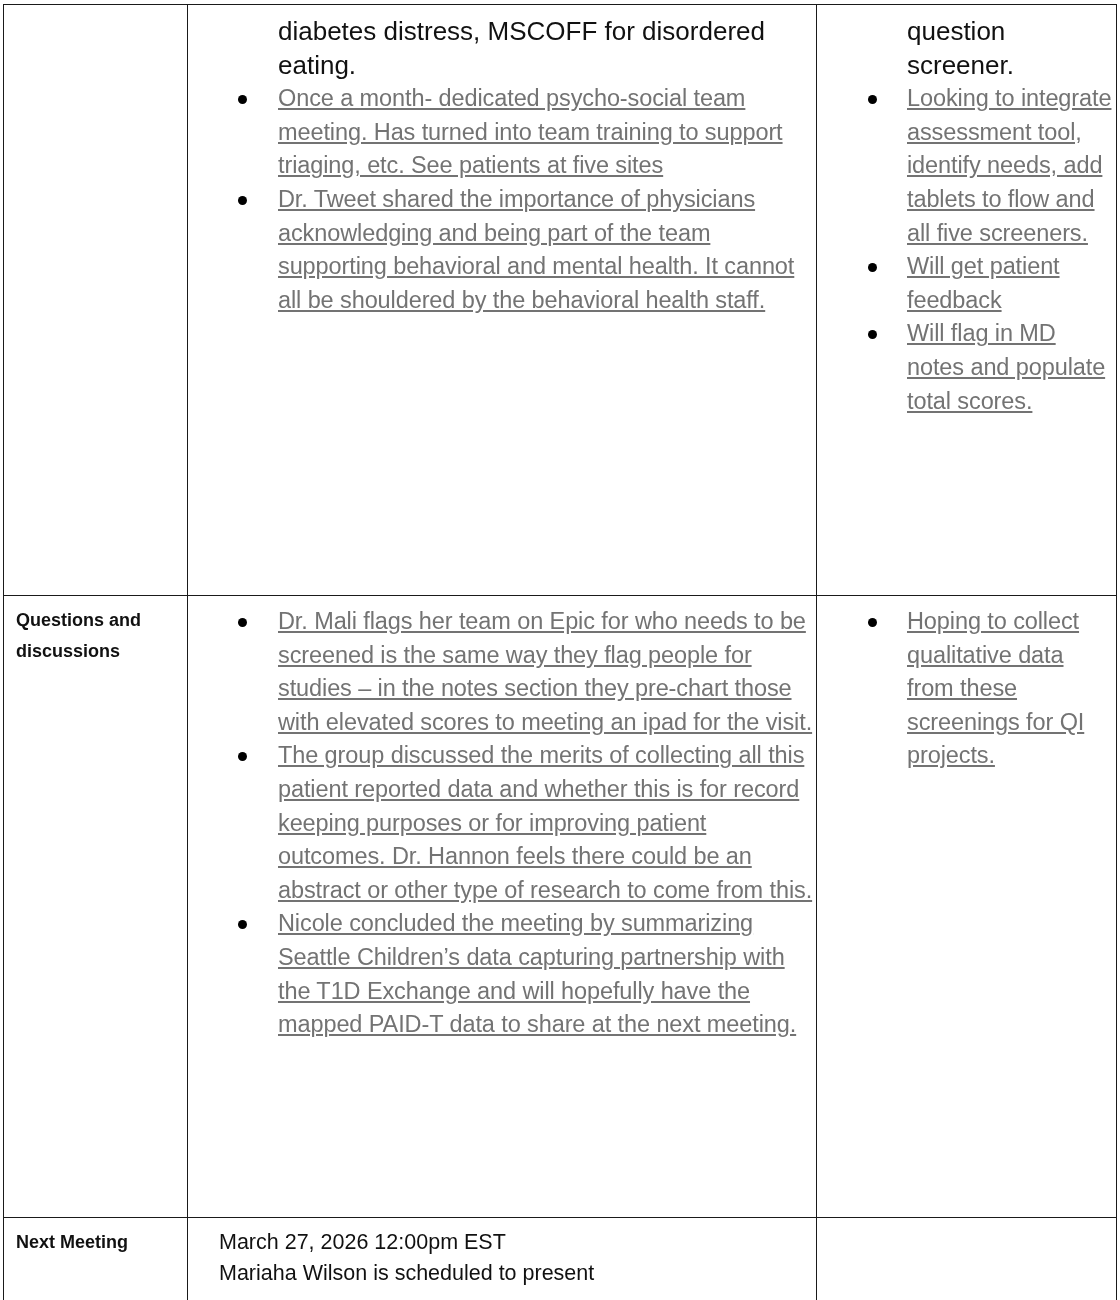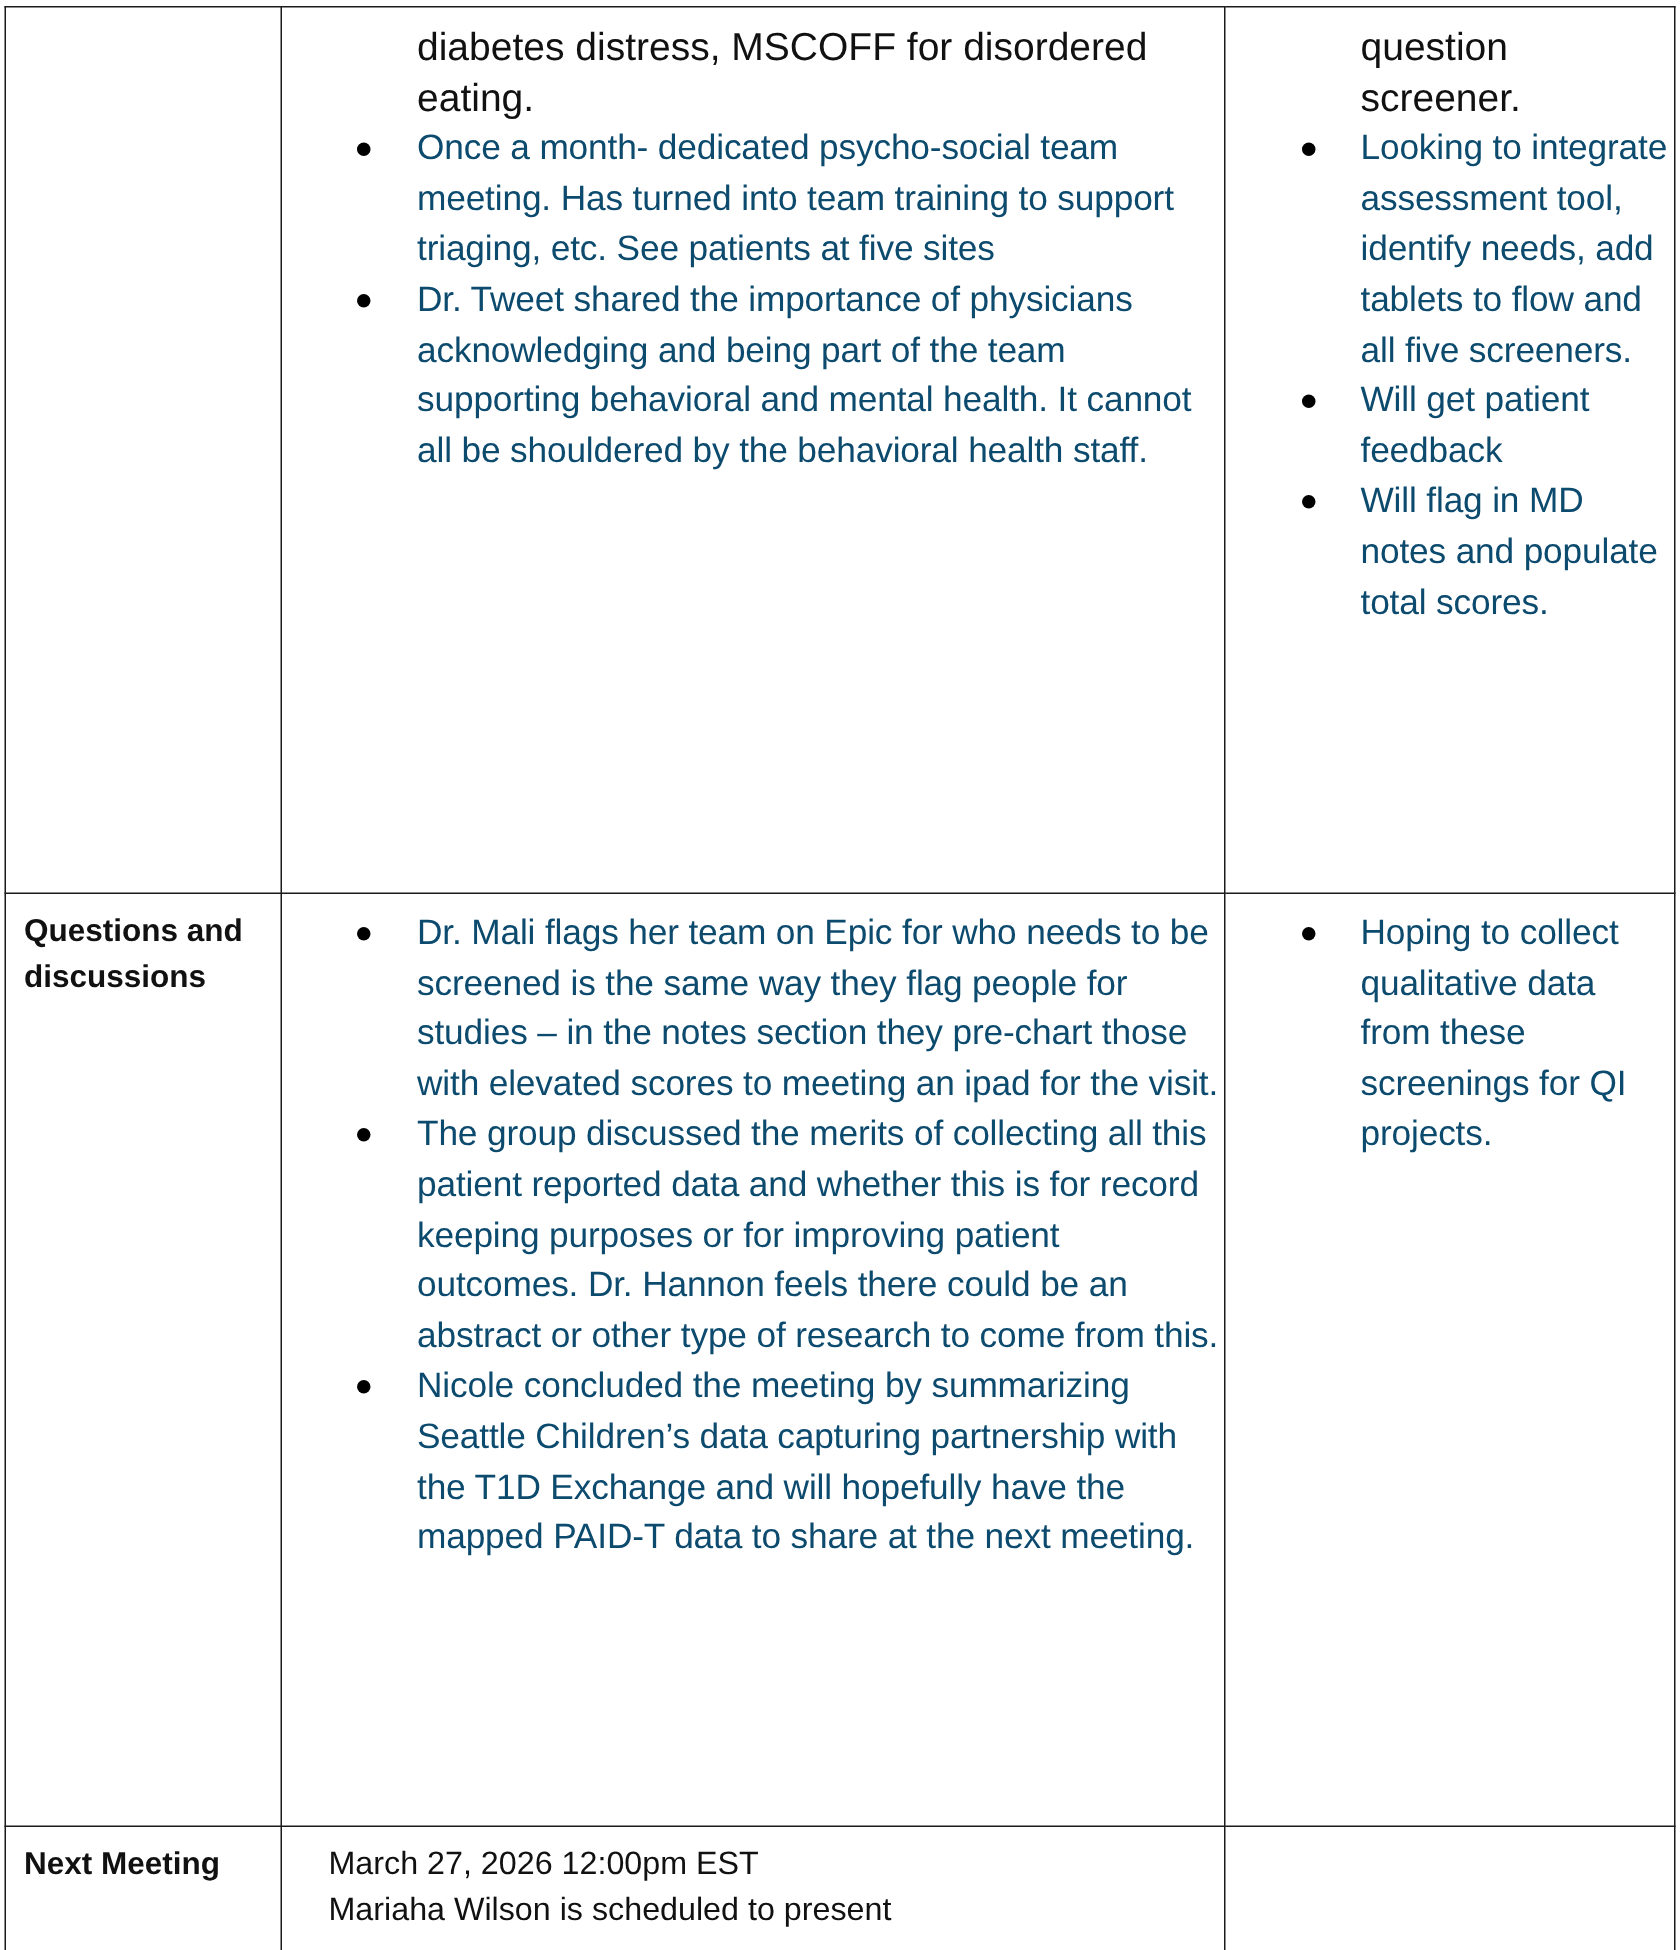--- a/index.html
+++ b/index.html
@@ -32,36 +32,37 @@
     .col-main { width: 629px; }
     .col-side { width: 300px; }
 
     .row-1 td { height: 580px; }
     .row-2 td { height: 612px; }
     .row-3 td { height: 108px; border-bottom: none; }
 
     .label-cell {
       padding: 9px 10px 0 12px !important;
       font-weight: bold;
-      font-size: 21px;
+      font-size: 18px;
       line-height: 31px;
       color: #111;
     }
 
     ul.bullets {
       list-style: none;
       margin: 0;
       padding: 0;
     }
     ul.bullets li {
       position: relative;
       font-size: 23.5px;
       line-height: 33.6px;
       letter-spacing: -0.1px;
-      color: #0c4a6e;
+      color: #737373;
+      text-decoration: underline;
     }
     ul.bullets li .dot {
       position: absolute;
       top: 13px;
       width: 9px;
       height: 9px;
       border-radius: 50%;
       background: #000;
     }
     .main-list li { padding-left: 90px; }

